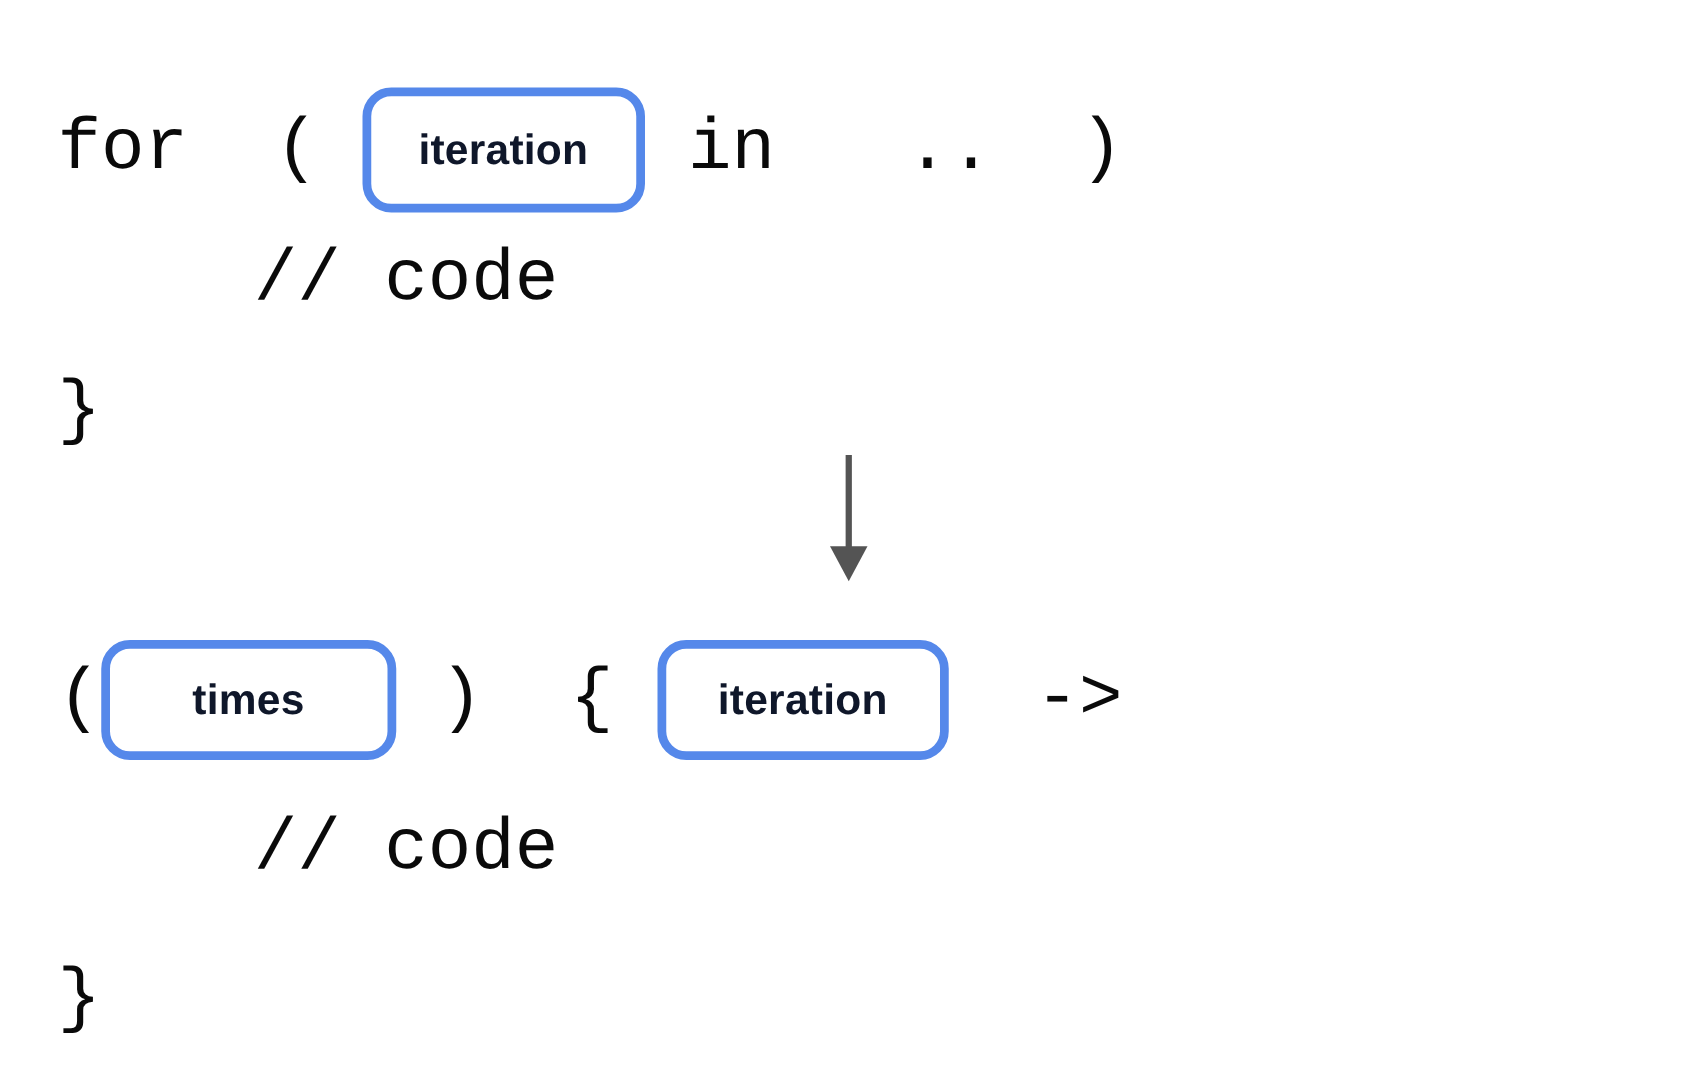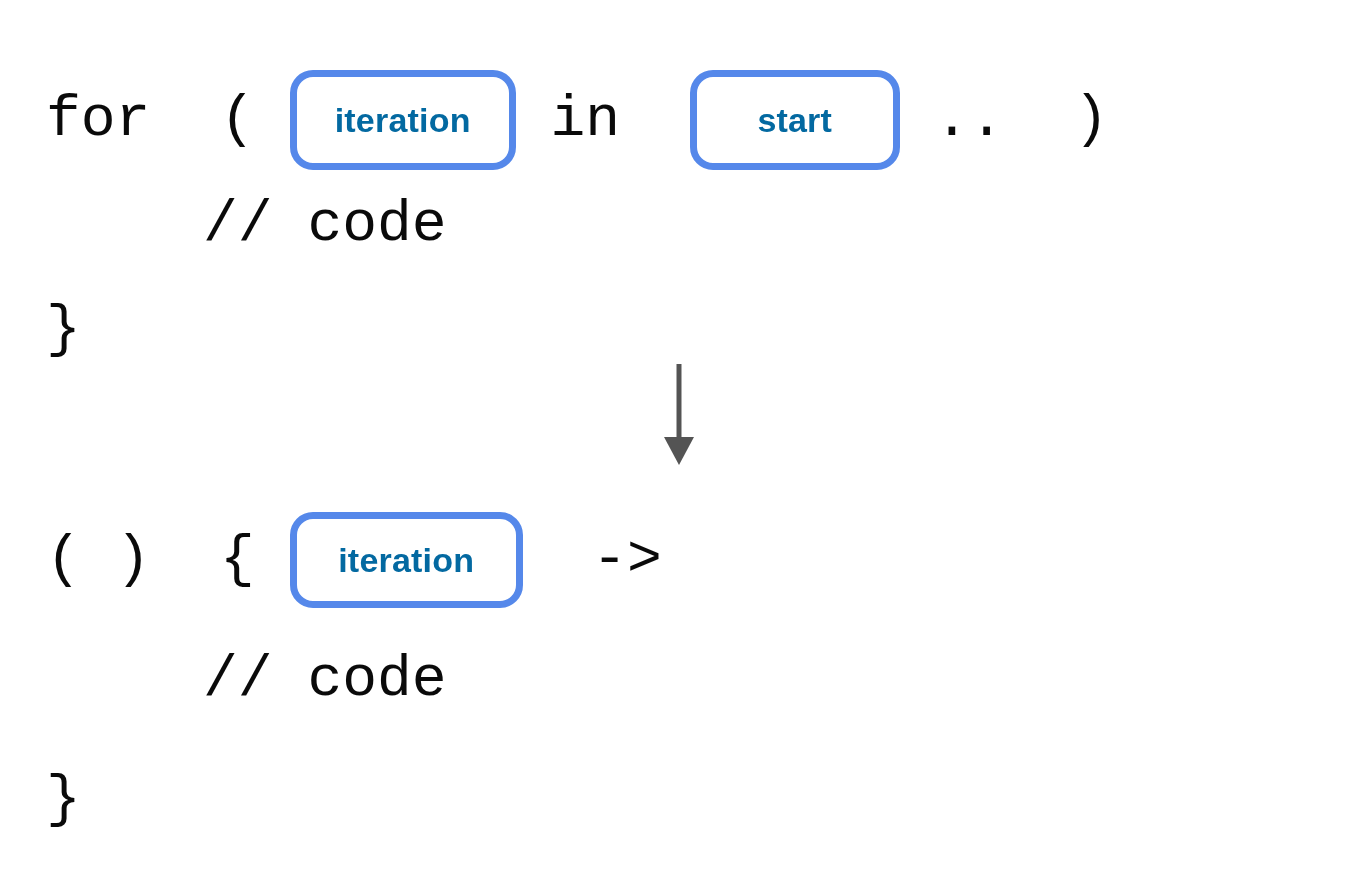--- a/index.html
+++ b/index.html
@@ -48,21 +48,21 @@
     justify-content: center;
     box-sizing: border-box;
     background: #ffffff;
     border-style: solid;
     border-width: 7px;
     border-radius: 23px;
     font-family: "Liberation Sans", "DejaVu Sans", sans-serif;
     font-weight: 700;
     font-size: 34px;
     letter-spacing: 0.2px;
-    color: #0369a1;
+    color: #0f172a;
     line-height: 1;
     vertical-align: middle;
   }
 
   
   .chip-iteration-top { width: 226px; height: 100px; }
   .chip-start         { width: 210px; height: 100px; }
   .chip-end           { width: 184px; height: 100px; }
   
   .chip-times         { width: 236px; height: 96px;  }
@@ -93,21 +93,20 @@
 
   <div class="code-line" id="line-for" style="color: rgb(10, 10, 10);">
     <span class="tok">for</span>
     <span class="tok">&nbsp;&nbsp;</span>
     <span class="tok">(</span>
     <span class="tok">&nbsp;</span>
     <span class="chip chip-iteration-top" style="border-color: rgb(85, 136, 234); background: rgb(255, 255, 255);">iteration</span>
     <span class="tok">&nbsp;</span>
     <span class="tok">in</span>
     <span class="tok">&nbsp;&nbsp;</span>
-    <span class="chip chip-start" style="border-color: rgb(85, 136, 234); background: rgb(255, 255, 255);">start</span>
     <span class="tok">&nbsp;</span>
     <span class="tok">..</span>
     <span class="tok">&nbsp;</span>
     <span class="tok">&nbsp;</span>
     <span class="tok">)</span>
     <span class="tok">&nbsp;&nbsp;</span>
     
   </div>
 
   <div class="code-line" id="line-comment1" style="color: rgb(10, 10, 10);">
@@ -118,20 +117,21 @@
     <span class="tok">}</span>
   </div>
 
   <svg id="transform-arrow" viewBox="0 0 70 115">
     <line x1="34" y1="6" x2="34" y2="82" stroke="#545454" stroke-width="5"></line>
     <polygon points="34,107 19,79 49,79" fill="#545454"></polygon>
   </svg>
 
   <div class="code-line" id="line-repeat" style="color: rgb(10, 10, 10);">
     <span class="tok">(</span>
+    <span class="chip chip-times" style="border-color: rgb(85, 136, 234); background: rgb(255, 255, 255);">times</span>
     <span class="tok">&nbsp;</span>
     <span class="tok">)</span>
     <span class="tok">&nbsp;&nbsp;</span>
     <span class="tok">{</span>
     <span class="tok">&nbsp;</span>
     <span class="chip chip-iteration-bot" style="border-color: rgb(85, 136, 234); background: rgb(255, 255, 255);">iteration</span>
     <span class="tok">&nbsp;&nbsp;</span>
     <span class="tok">-&gt;</span>
   </div>
 

